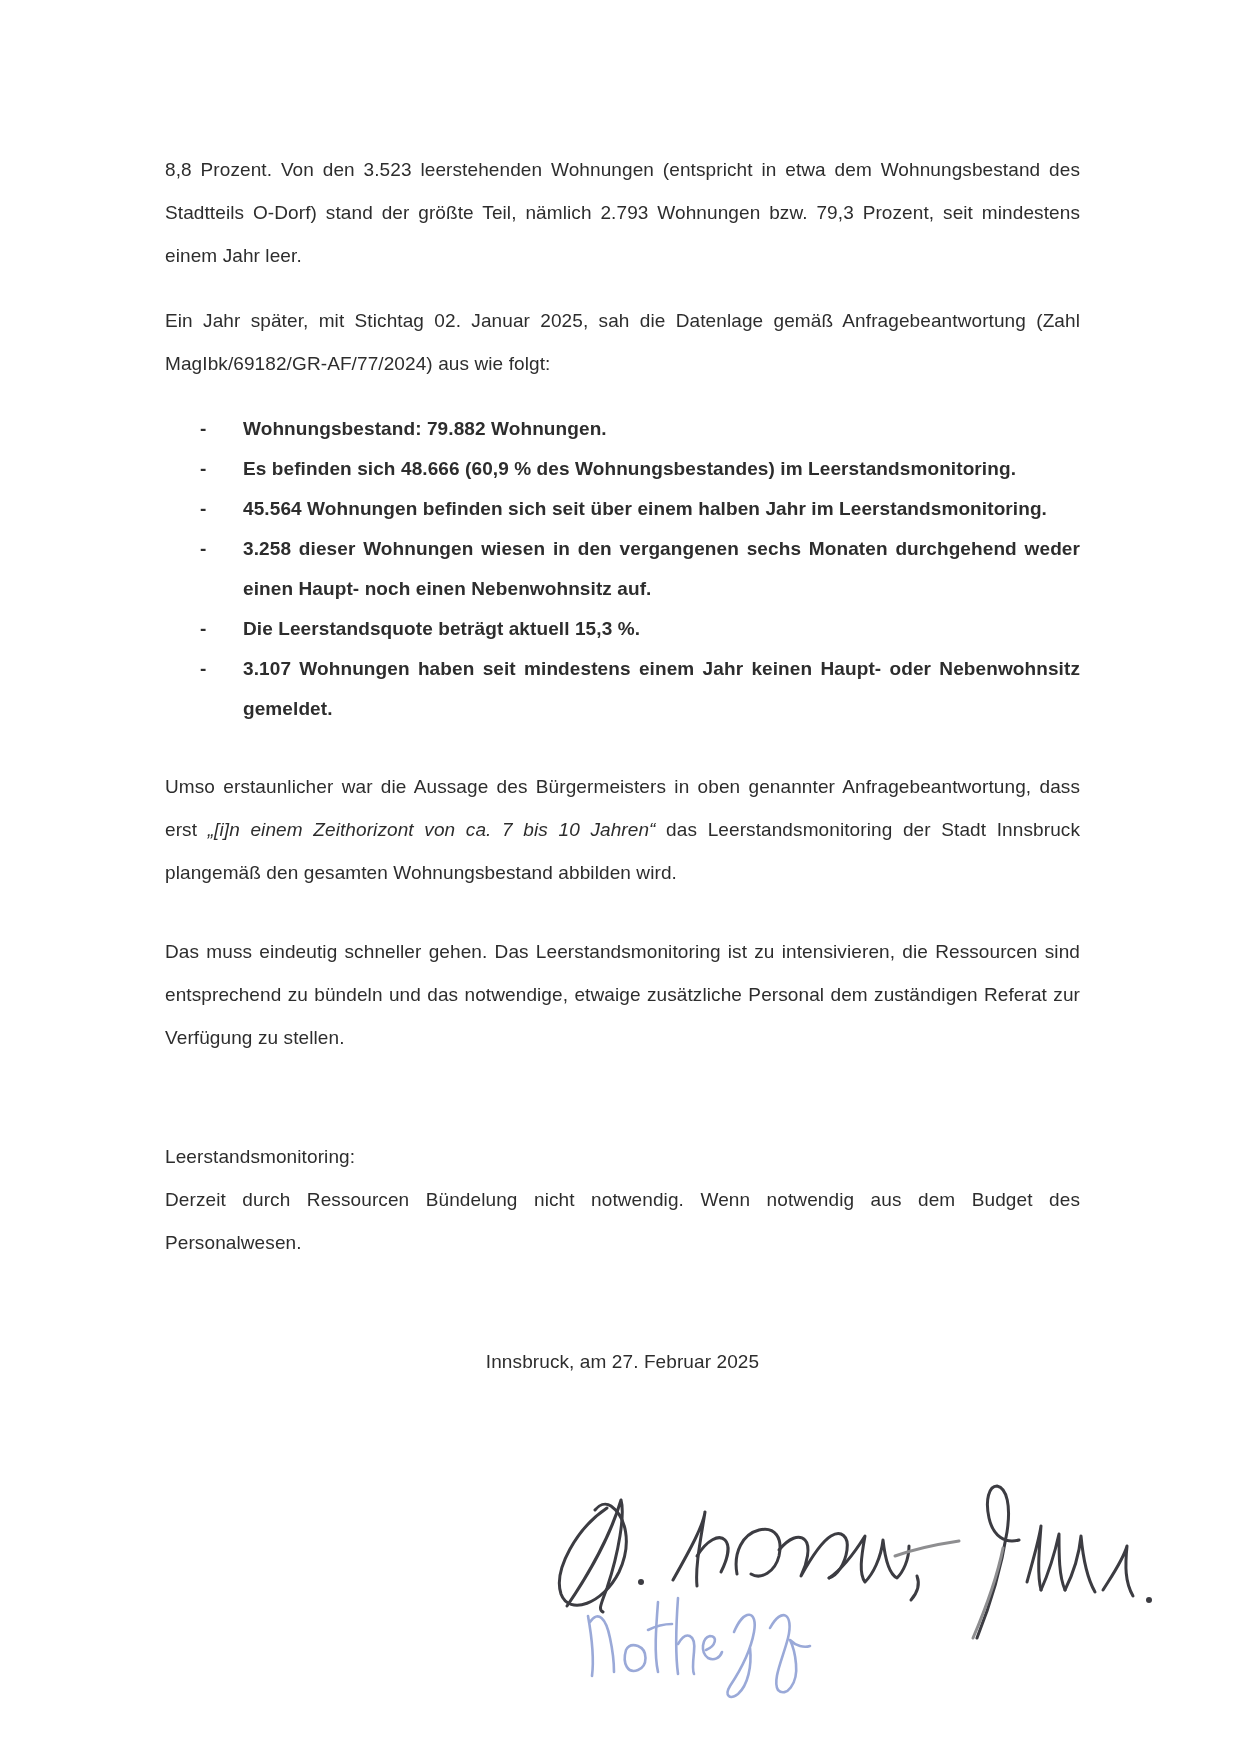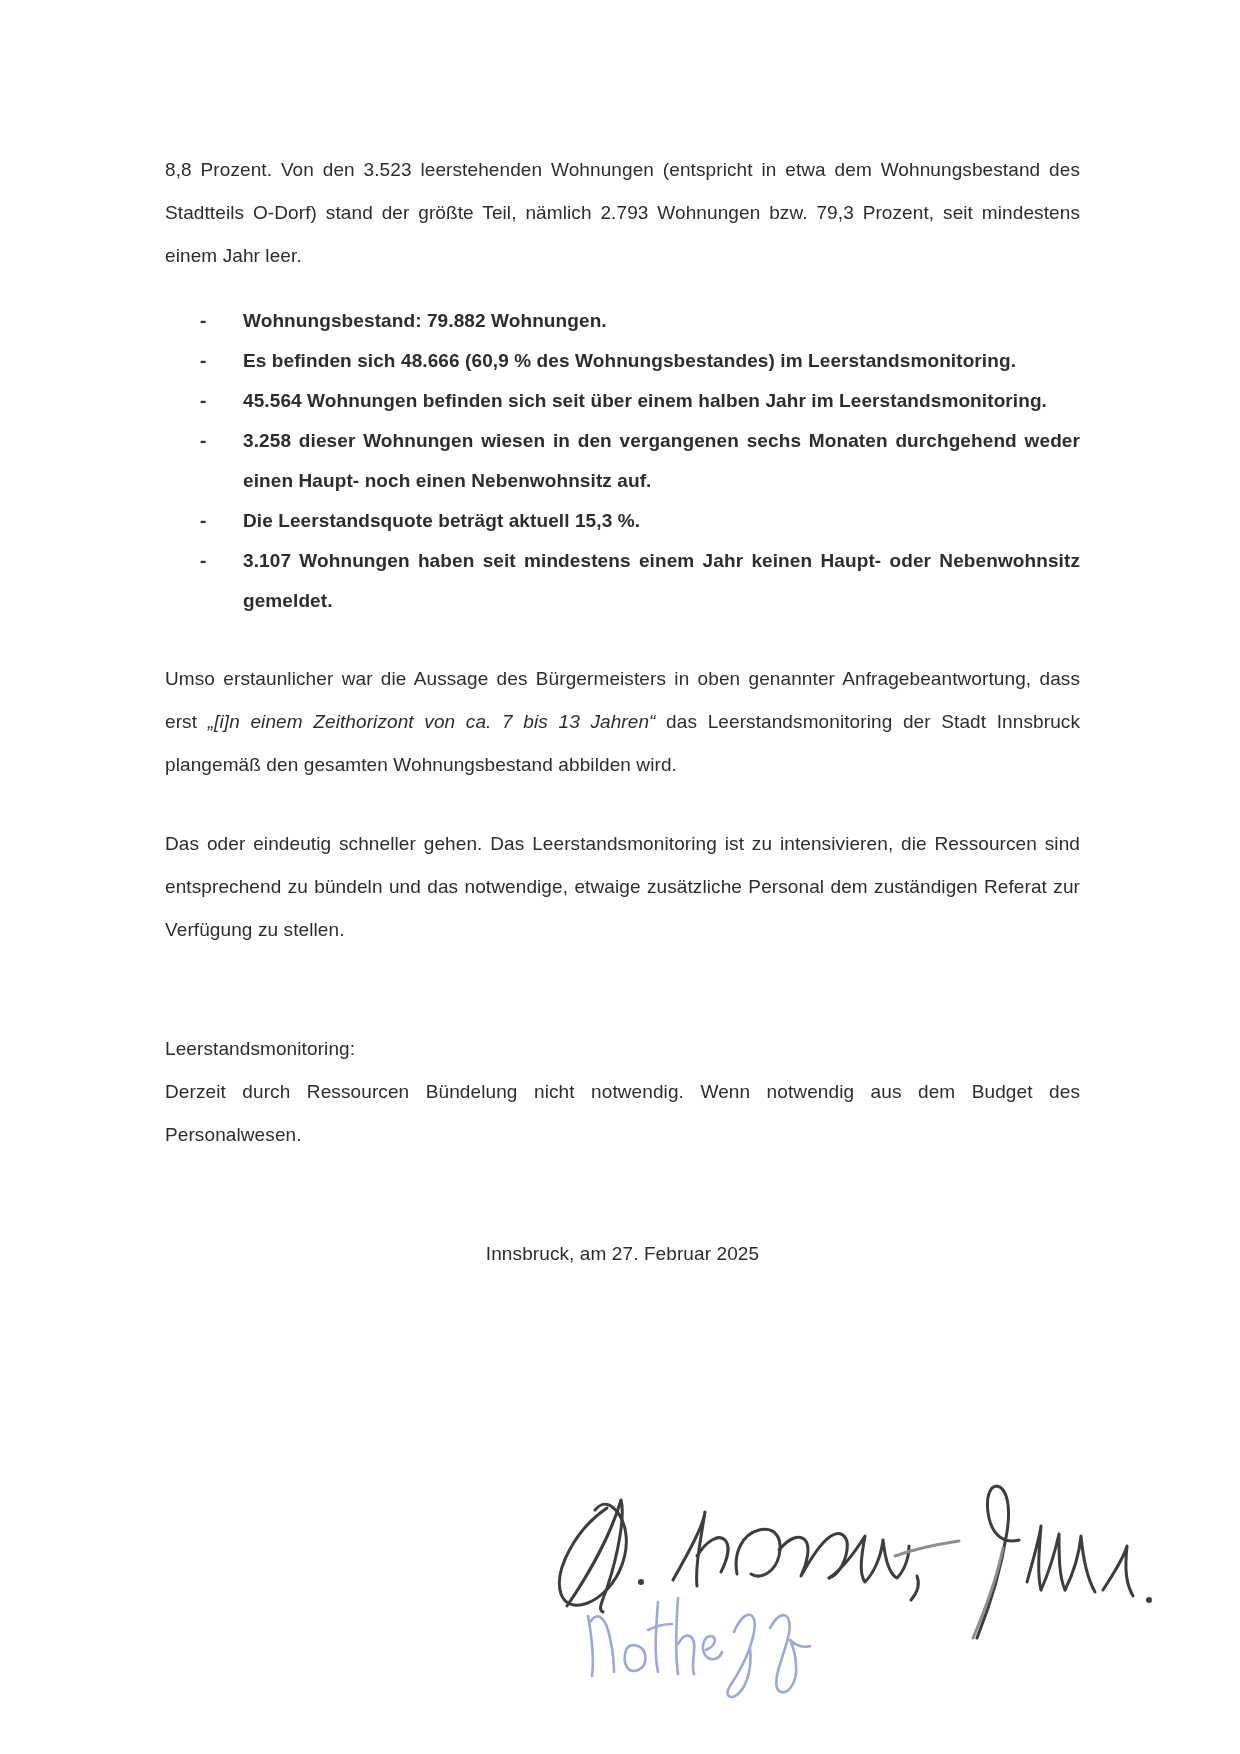--- a/index.html
+++ b/index.html
@@ -42,20 +42,21 @@
   .sig path { fill:none; stroke-linecap:round; stroke-linejoin:round; }
 </style>
 </head>
 <body>
 
 <div class="page">
   <div class="doc">
 
     <p class="p1">8,8 Prozent. Von den 3.523 leerstehenden Wohnungen (entspricht in etwa dem Wohnungsbestand des Stadtteils O-Dorf) stand der größte Teil, nämlich 2.793 Wohnungen bzw. 79,3 Prozent, seit mindestens einem Jahr leer.</p>
 
+    <p class="p2">Ein Jahr später, mit Stichtag 02. Januar 2025, sah die Datenlage gemäß Anfragebeantwortung (Zahl MagIbk/69182/GR-AF/77/2024) aus wie folgt:</p>
 
     <ul class="vlist">
       <li>
         <span class="marker">-</span>
         <span class="li-text">Wohnungsbestand: 79.882 Wohnungen.</span>
       </li>
       <li>
         <span class="marker">-</span>
         <span class="li-text">Es befinden sich 48.666 (60,9 % des Wohnungsbestandes) im Leerstandsmonitoring.</span>
       </li>
@@ -71,23 +72,23 @@
         <span class="marker">-</span>
         <span class="li-text">Die Leerstandsquote beträgt aktuell 15,3 %.</span>
       </li>
       <li>
         <span class="marker">-</span>
         <span class="li-text">3.107 Wohnungen haben seit mindestens einem Jahr keinen Haupt- oder Nebenwohnsitz gemeldet.</span>
       </li>
     </ul>
 
 
-    <p class="p4"><span>Umso erstaunlicher war die Aussage des Bürgermeisters in oben genannter Anfragebeantwortung, dass erst </span><em class="quote">„[i]n einem Zeithorizont von ca. 7 bis 13 Jahren“</em><span> das Leerstandsmonitoring der Stadt Innsbruck plangemäß den gesamten Wohnungsbestand abbilden wird.</span></p>
+    <p class="p4"><span>Umso erstaunlicher war die Aussage des Bürgermeisters in oben genannter Anfragebeantwortung, dass erst </span><em class="quote">„[i]n einem Zeithorizont von ca. 7 bis 10 Jahren“</em><span> das Leerstandsmonitoring der Stadt Innsbruck plangemäß den gesamten Wohnungsbestand abbilden wird.</span></p>
 
-    <p class="p5">Das oder eindeutig schneller gehen. Das Leerstandsmonitoring ist zu intensivieren, die Ressourcen sind entsprechend zu bündeln und das notwendige, etwaige zusätzliche Personal dem zuständigen Referat zur Verfügung zu stellen.</p>
+    <p class="p5">Das muss eindeutig schneller gehen. Das Leerstandsmonitoring ist zu intensivieren, die Ressourcen sind entsprechend zu bündeln und das notwendige, etwaige zusätzliche Personal dem zuständigen Referat zur Verfügung zu stellen.</p>
 
     <p class="label">Leerstandsmonitoring:</p>
 
     <p class="cover">Derzeit durch Ressourcen Bündelung nicht notwendig. Wenn notwendig aus dem Budget des Personalwesen.</p>
 
     <p class="dateline">Innsbruck, am 27. Februar 2025</p>
   </div>
 
   <div class="sig" style="left:545px; top:1478px;">
     <svg width="620" height="170" viewBox="0 0 620 170" aria-hidden="true">

